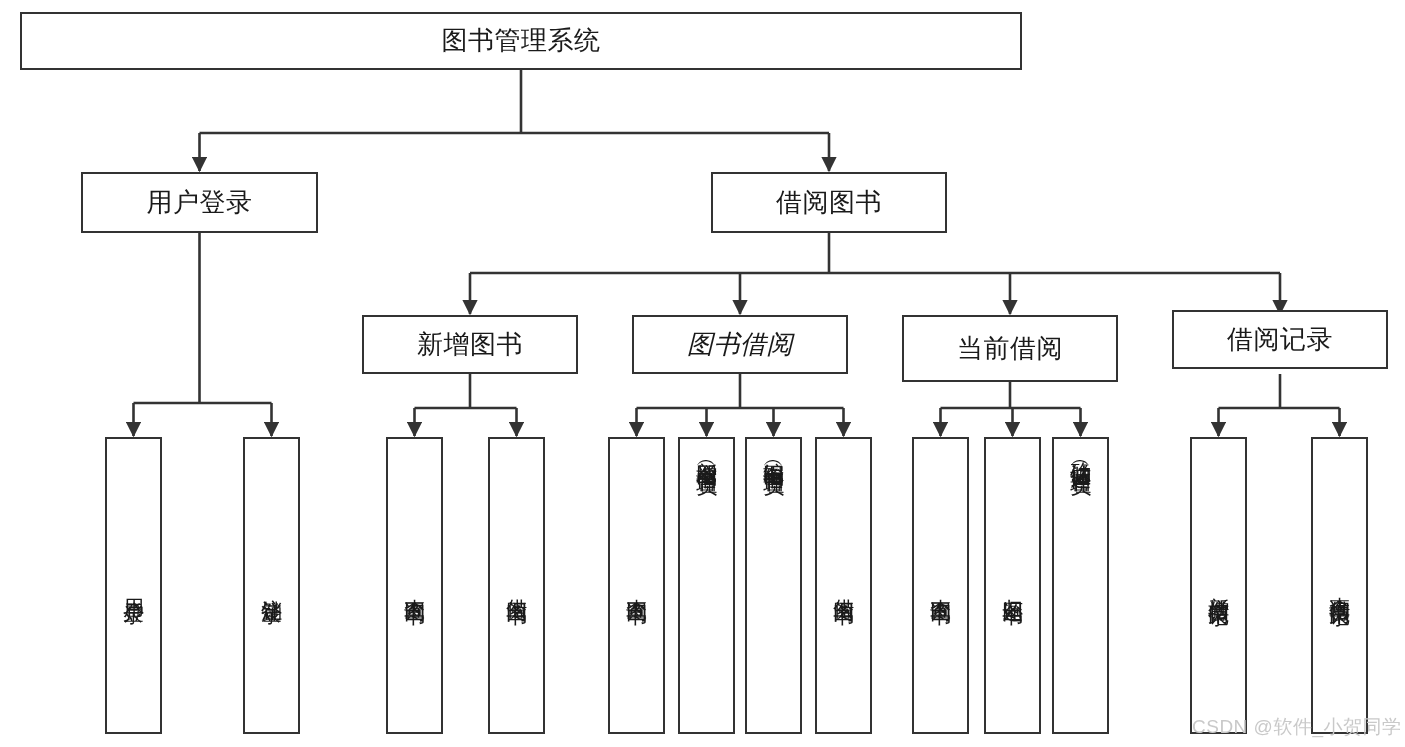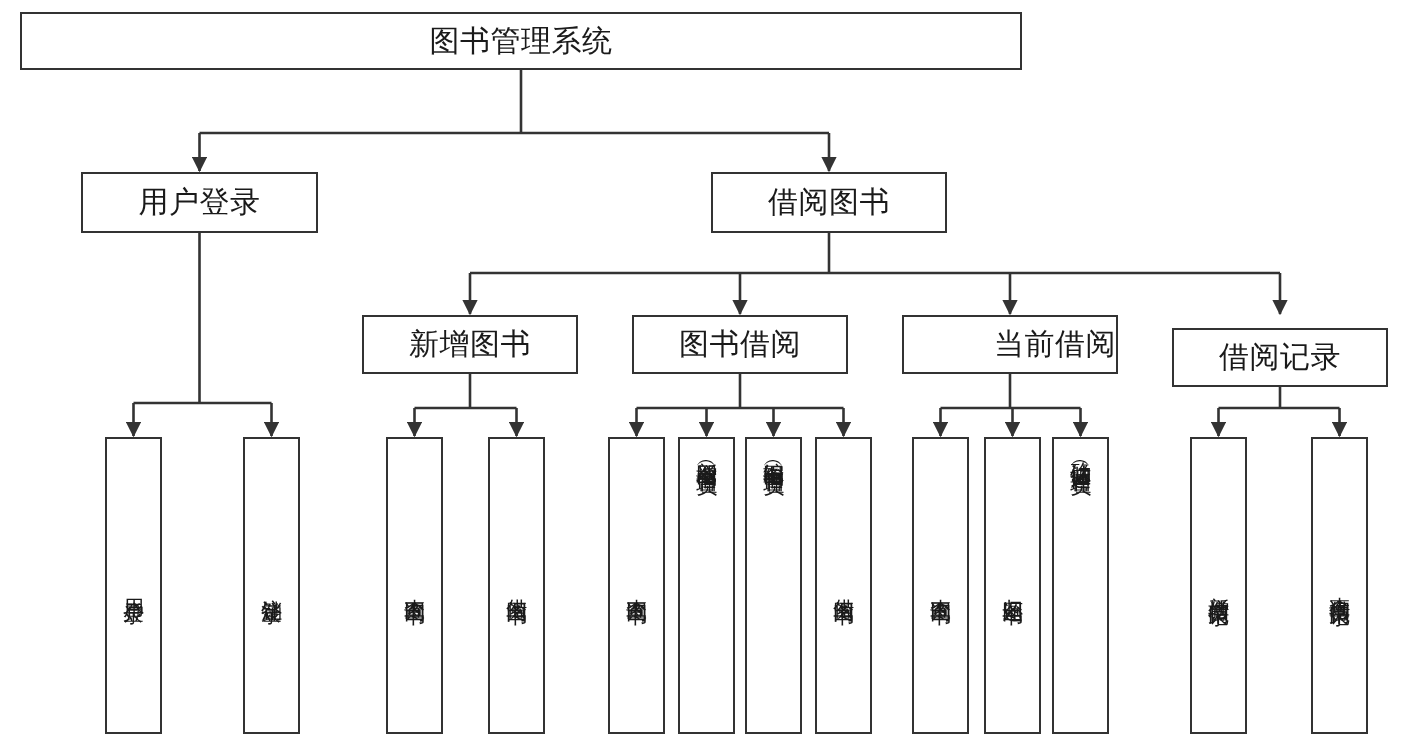--- a/index.html
+++ b/index.html
@@ -29,21 +29,21 @@
     position: absolute;
     box-sizing: border-box;
     background: #ffffff;
     border: 2.4px solid #333333;
     display: flex;
     align-items: center;
     justify-content: center;
     color: #1a1a1a;
   }
   .node .label {
-    font-size: 30px;
+    font-size: 26px;
     line-height: 1.15;
     letter-spacing: 0.5px;
     white-space: nowrap;
   }
   .node.leaf {
     border-width: 2.2px;
   }
   .node.leaf .label {
     writing-mode: vertical-rl;
     text-orientation: upright;
@@ -119,27 +119,27 @@
       </div>
       <div class="node level1" style="left: 81px; top: 172px; width: 237px; height: 61px;">
         <span class="label">用户登录</span>
       </div>
       <div class="node level1" style="left: 711px; top: 172px; width: 236px; height: 61px;">
         <span class="label">借阅图书</span>
       </div>
       <div class="node level2" style="left: 362px; top: 315px; width: 216px; height: 59px;">
         <span class="label">新增图书</span>
       </div>
-      <div class="node level2" style="left: 632px; top: 315px; width: 216px; height: 59px;">
+      <div class="node level2" style="left: 632px; top: 315px; width: 216px; height: 59px; font-style: italic;">
         <span class="label">图书借阅</span>
       </div>
-      <div class="node level2" style="left: 902px; top: 315px; width: 216px; height: 59px; justify-content: flex-end;">
+      <div class="node level2" style="left: 902px; top: 315px; width: 216px; height: 67px;">
         <span class="label">当前借阅</span>
       </div>
-      <div class="node level2" style="left: 1172px; top: 328px; width: 216px; height: 59px;">
+      <div class="node level2" style="left: 1172px; top: 310px; width: 216px; height: 59px;">
         <span class="label">借阅记录</span>
       </div>
       <div class="node leaf" style="left: 105px; top: 437px; width: 57px; height: 297px;">
         <span class="label">用户登录</span>
       </div>
       <div class="node leaf" style="left: 243px; top: 437px; width: 57px; height: 297px;">
         <span class="label">注销登录</span>
       </div>
       <div class="node leaf" style="left: 386px; top: 437px; width: 57px; height: 297px;">
         <span class="label">查询图书</span>
@@ -169,14 +169,15 @@
         <span class="label">确认归还（管理员）</span>
       </div>
       <div class="node leaf" style="left: 1190px; top: 437px; width: 57px; height: 297px;">
         <span class="label">新增借阅记录</span>
       </div>
       <div class="node leaf" style="left: 1311px; top: 437px; width: 57px; height: 297px;">
         <span class="label">查询借阅记录</span>
       </div>
     </div>
 
+  <div class="watermark" style="left: 1192px; top: 714px;">CSDN @软件_小贺同学</div>
 
 </div>
 
 </body></html>

